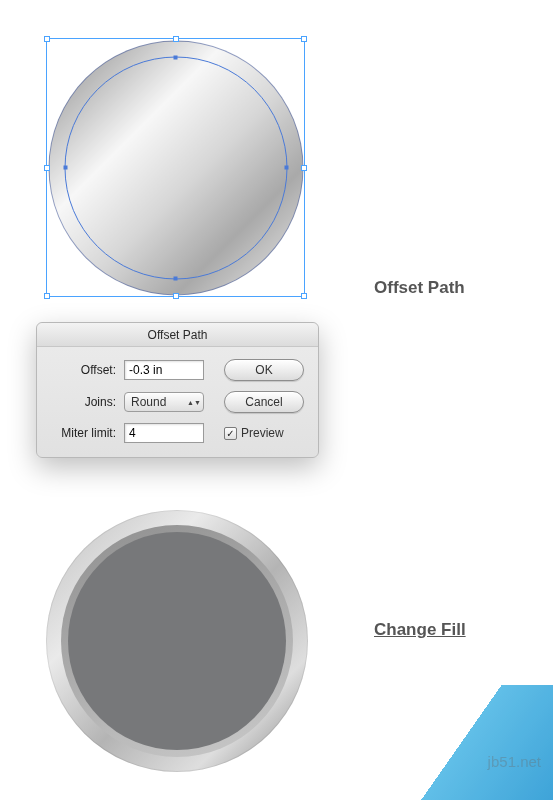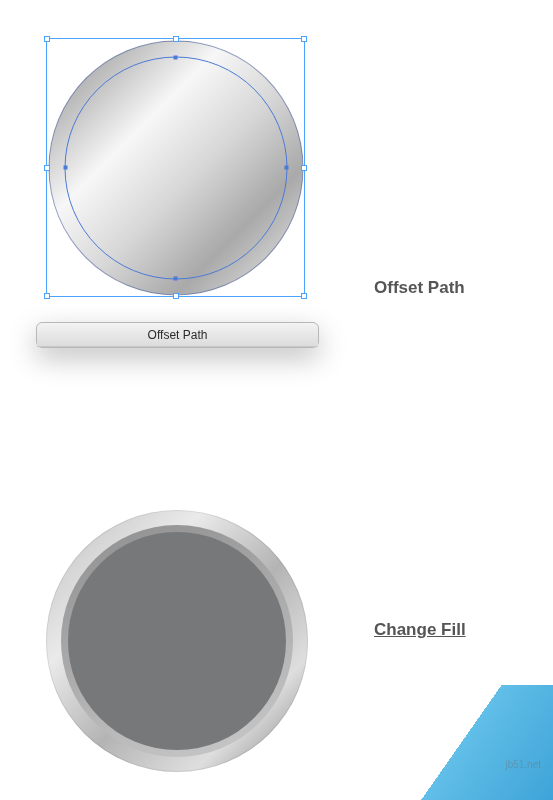--- a/index.html
+++ b/index.html
@@ -226,21 +226,21 @@
       position: absolute;
       bottom: 6px; right: 10px;
       font-size: 13px;
       color: rgba(255,255,255,0.92);
       text-align: right;
       line-height: 16px;
     }
     .watermark .wm-small {
       position: absolute;
       bottom: 30px; right: 12px;
-      font-size: 10px;
+      font-size: 15px;
       color: rgba(80,80,80,0.35);
       margin-left: 36px;
     }
   </style>
 </head>
 <body>
 
 <div class="canvas-top">
   <div class="outer-circle"></div>
   <div class="inner-circle-path">
@@ -258,20 +258,43 @@
     <div class="handle h-sw"></div>
     <div class="handle h-s"></div>
     <div class="handle h-se"></div>
   </div>
 </div>
 
 <div class="label-right label-offset">Offset Path</div>
 
 <div class="dialog">
   <div class="dialog-title">Offset Path</div>
+  <div class="dialog-body">
+
+    <div class="field-label">Offset:</div>
+    <input class="text-input" value="-0.3 in" style="">
+    <div class="aqua-button">OK</div>
+
+    <div class="field-label">Joins:</div>
+    <div class="select-wrap">
+      <span>Round</span>
+      <span class="select-arrows">▲▼</span>
+    </div>
+    <div class="aqua-button">Cancel</div>
+
+    <div class="field-label">Miter limit:</div>
+    <input class="text-input" value="4" style="">
+    <div class="checkbox-row">
+      <div class="checkbox">
+        <span>✓</span>
+      </div>
+      <span>Preview</span>
+    </div>
+
+  </div>
 </div>
 
 <div class="canvas-bottom">
   <div class="outer-circle-2"></div>
   <div class="bevel"></div>
   <div class="inner-fill"></div>
 </div>
 
 <div class="label-right label-change">Change Fill</div>
 

